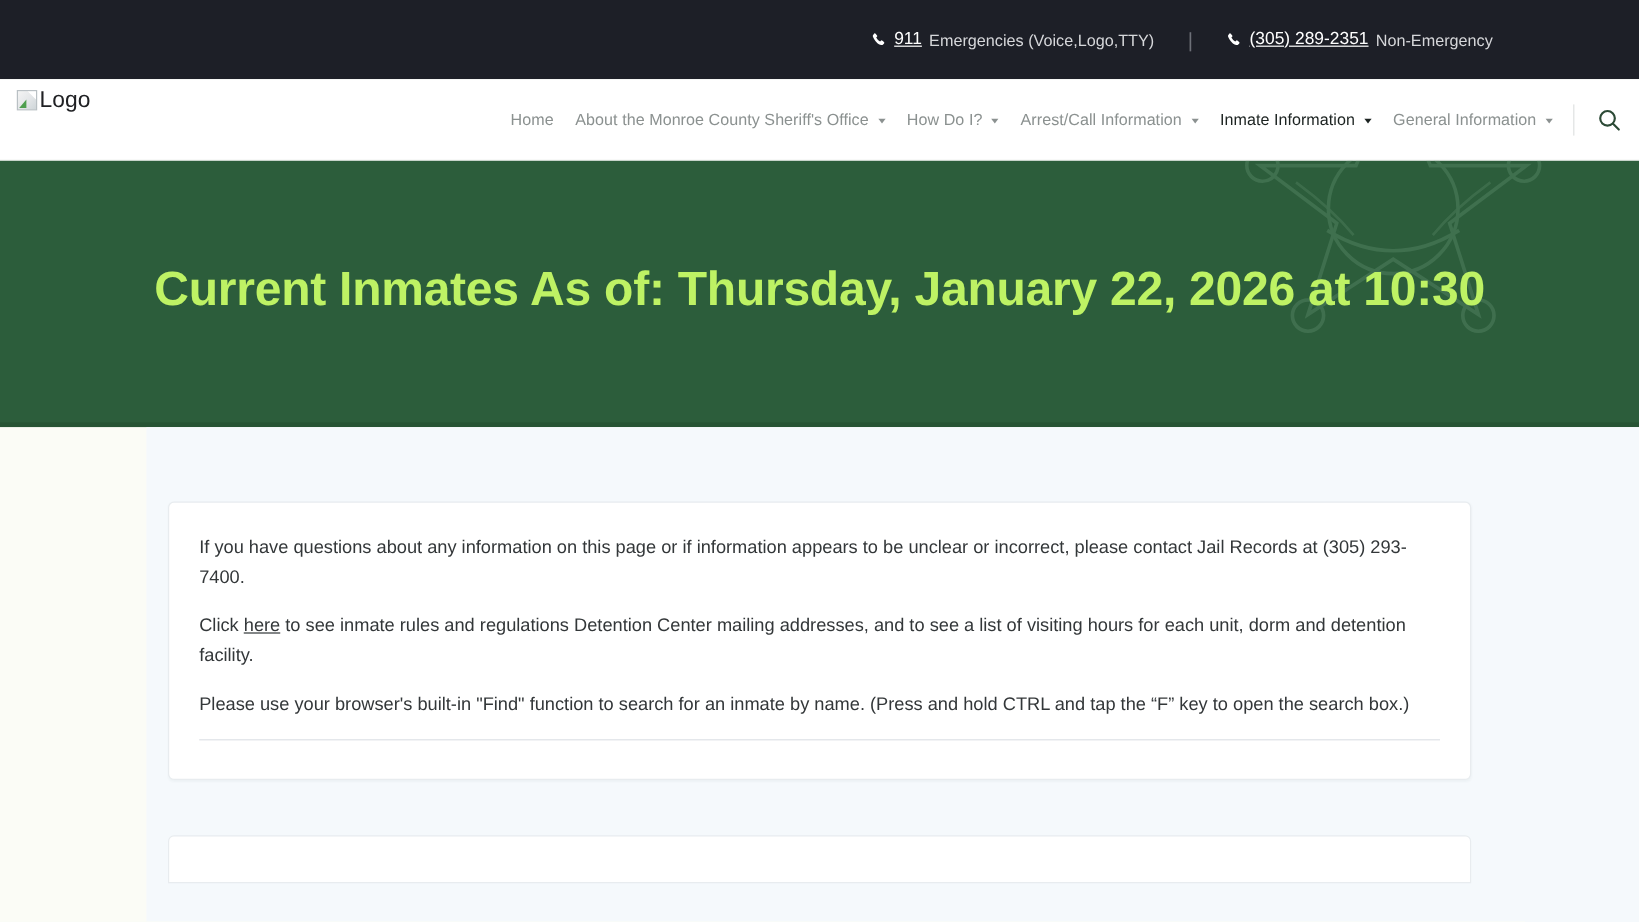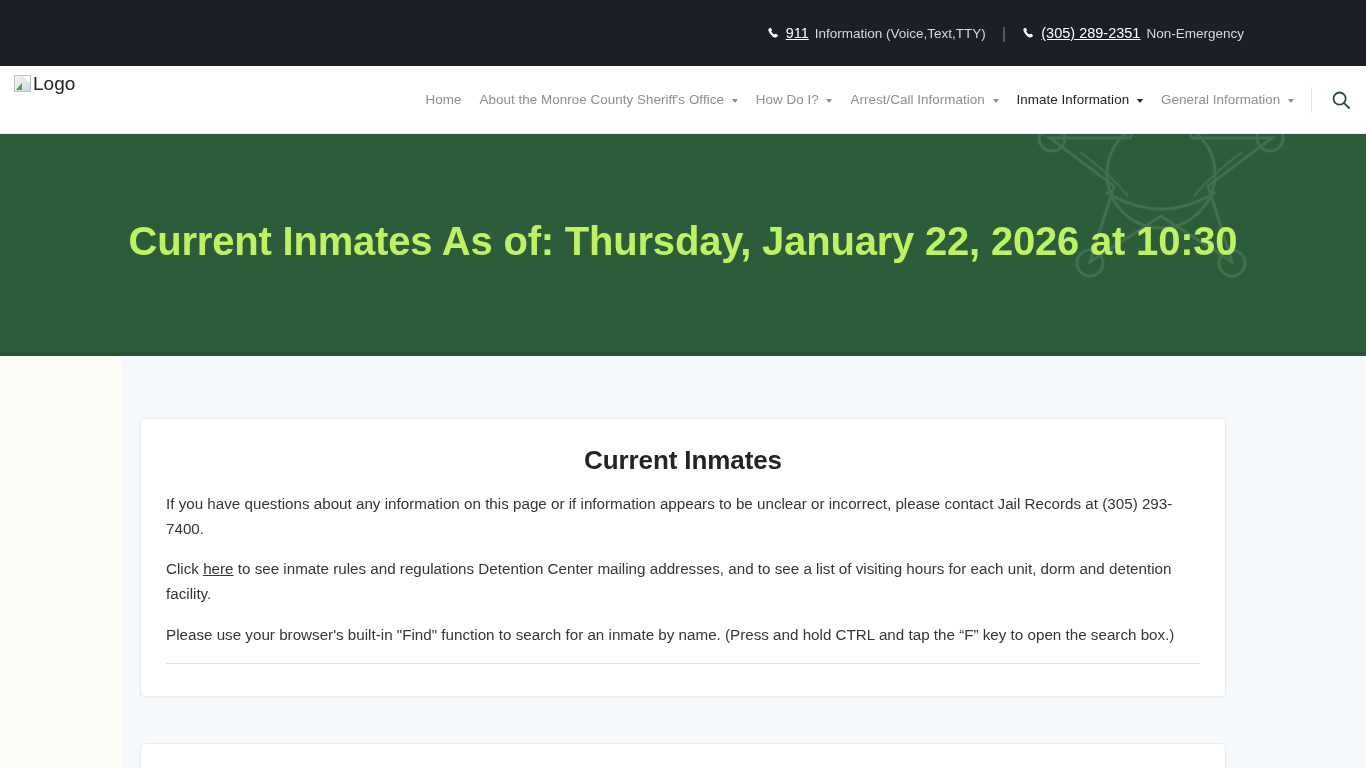--- a/index.html
+++ b/index.html
@@ -32,21 +32,21 @@
     font-weight: bold;
     letter-spacing: 0.1px;
     color: #ffffff;
     white-space: nowrap;
   }
   .topbar-phones {
     position: absolute;
     right: 122px;
     display: flex;
     align-items: center;
-    gap: 4px;
+    gap: 16px;
     font-size: 14px;
     white-space: nowrap;
   }
   .phone-group {
     display: flex;
     align-items: center;
     gap: 6px;
   }
   .phone-icon {
     display: inline-block;
@@ -268,21 +268,21 @@
 
   <div class="topbar-phones">
 
     <span class="phone-group">
       <span class="phone-icon">
         <svg viewBox="0 0 16 16" aria-hidden="true">
             <path d="M3.1 1.2a1 1 0 0 1 1.4.1l1.5 1.9a1 1 0 0 1-.1 1.3l-.8.8a9 9 0 0 0 4 4l.8-.8a1 1 0 0 1 1.3-.1l1.9 1.5a1 1 0 0 1 .1 1.4l-1 1.1c-.5.5-1.2.7-1.9.5C7.4 12.8 3.2 8.6 1.7 4.2c-.2-.7 0-1.4.5-1.9l.9-1.1z"></path>
           </svg>
       </span>
       <span class="phone-num">911</span>
-      <span class="phone-label">Information (Voice,Text,TTY)</span>
+      <span class="phone-label">Emergencies (Voice,Logo,TTY)</span>
     </span>
 
     <span class="phone-sep">|</span>
 
     <span class="phone-group">
       <span class="phone-icon">
         <svg viewBox="0 0 16 16" aria-hidden="true">
             <path d="M3.1 1.2a1 1 0 0 1 1.4.1l1.5 1.9a1 1 0 0 1-.1 1.3l-.8.8a9 9 0 0 0 4 4l.8-.8a1 1 0 0 1 1.3-.1l1.9 1.5a1 1 0 0 1 .1 1.4l-1 1.1c-.5.5-1.2.7-1.9.5C7.4 12.8 3.2 8.6 1.7 4.2c-.2-.7 0-1.4.5-1.9l.9-1.1z"></path>
           </svg>
       </span>
@@ -370,21 +370,20 @@
 </div>
 
 <div class="page-body">
   <div class="body-wash"></div>
 
   <div class="content">
 
     <div class="card">
       <div class="card-inner">
 
-        <h2 class="card-title">Current Inmates</h2>
 
         <p>If you have questions about any information on this page or if information appears to be unclear or incorrect, please contact Jail Records at (305) 293-7400.</p>
 
         <p>
           <span>Click </span><a class="inline-link">here</a><span> to see inmate rules and regulations Detention Center mailing addresses, and to see a list of visiting hours for each unit, dorm and detention facility.</span>
         </p>
 
         <p>Please use your browser's built-in "Find" function to search for an inmate by name. (Press and hold CTRL and tap the “F” key to open the search box.)</p>
 
         <hr class="hr">

